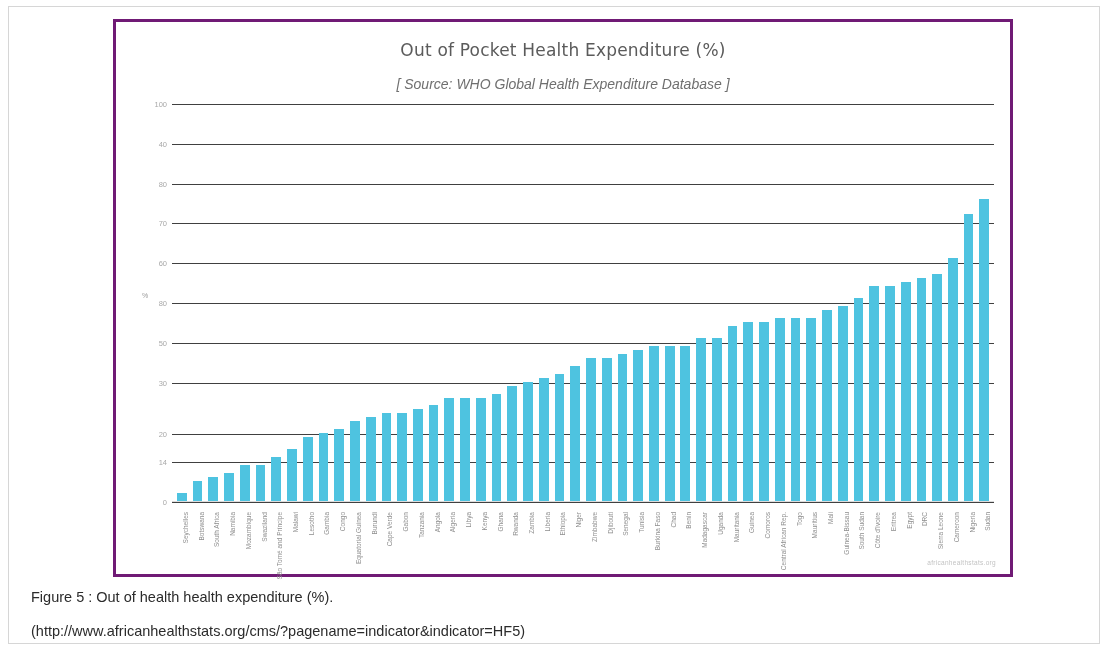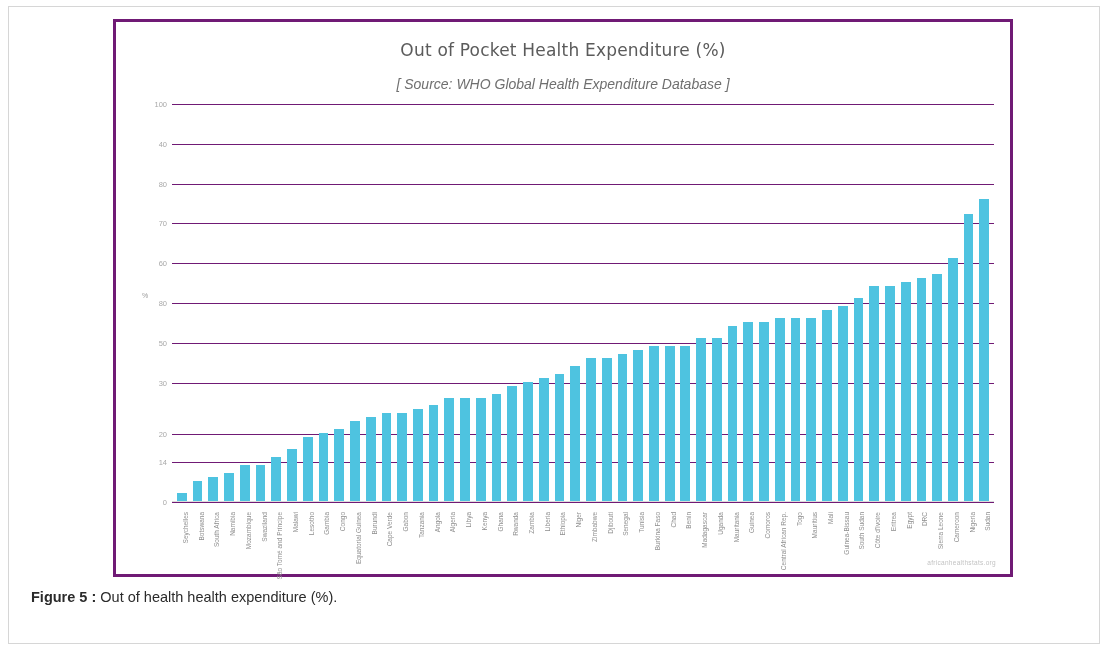--- a/index.html
+++ b/index.html
@@ -82,21 +82,21 @@
     left: 32px;
     top: 8px;
     width: 822px;
     height: 398px;
   }
   .grid-line {
     position: absolute;
     left: 0;
     width: 100%;
     height: 1px;
-    background: #701a75;
+    background: #404040;
     text-decoration: underline;
   }
   .tick-label {
     position: absolute;
     right: 100%;
     margin-right: 5px;
     transform: translateY(-50%);
     font-size: 7.5px;
     color: #a8a8a8;
     white-space: nowrap;
@@ -171,21 +171,21 @@
   .caption {
     position: absolute;
     left: 22px;
     top: 580px;
     width: 1040px;
     font-size: 14.5px;
     color: #2b2b2b;
     line-height: 1.5;
   }
   .caption-strong {
-    font-weight: bold;
+    font-weight: normal;
   }
   .caption-url {
     display: block;
     margin-top: 12px;
     color: #2b2b2b;
     font-size: 14.5px;
   }
 </style>
 </head>
 <body>
@@ -552,16 +552,17 @@
               <span>Sudan</span>
             </div>
           </div>
       </div>
 
       <div class="watermark">africanhealthstats.org</div>
     </div>
 
     <div class="caption">
       <span class="caption-strong">Figure 5 :</span><span> Out of health health expenditure (%).</span>
+      <span class="caption-url">(http://www.africanhealthstats.org/cms/?pagename=indicator&amp;indicator=HF5)</span>
     </div>
 
   </div>
 </div>
 
 </body></html>

